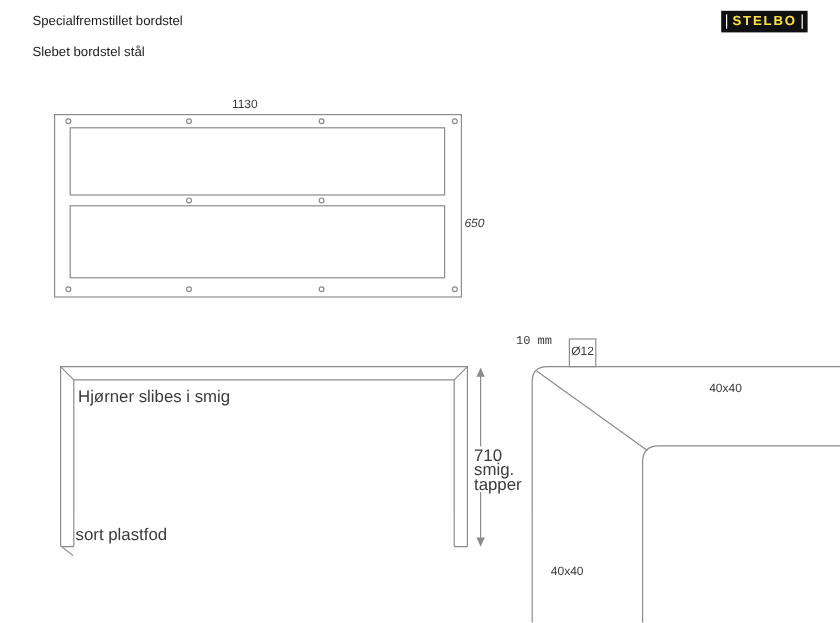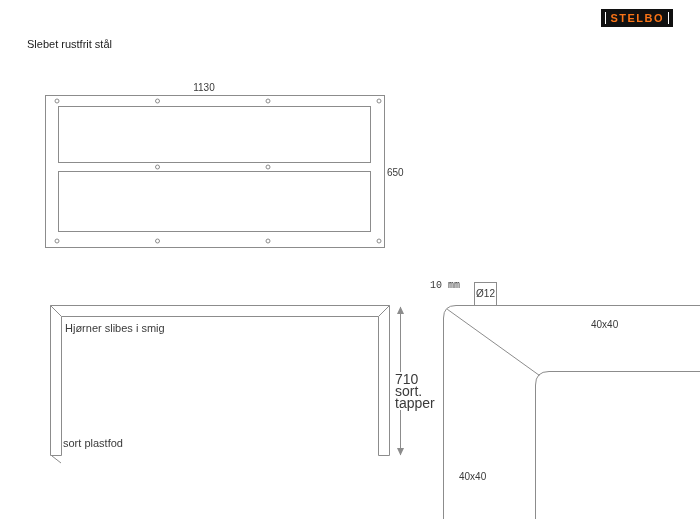--- a/index.html
+++ b/index.html
@@ -12,41 +12,41 @@
   }
   .drawing-svg { position:absolute; left:0; top:0; }
   .hdr-title, .hdr-sub {
     position:absolute; left:27px;
     font-size:11px; color:#1c1c1c; white-space:nowrap;
   }
   .hdr-title { top:12px; }
   .hdr-sub   { top:38px; }
   .logo {
     position:absolute; top:9px; right:27px;
-    background:#101010; color:#f97316;
+    background:#101010; color:#fde047;
     height:18px; line-height:18px;
     padding:0 4px;
     display:flex; align-items:center;
   }
   .logo-text {
     font-size:11px; font-weight:bold; letter-spacing:1.5px;
     border-left:1px solid #ffffff; border-right:1px solid #ffffff;
     padding:0 4px; line-height:12px;
   }
   .lbl {
     position:absolute;
     font-size:10px; color:#3a3a3a; white-space:nowrap;
   }
   .lbl-center { text-align:center; }
   .dim-block {
     position:absolute; left:393px; top:372px;
     background:#ffffff; padding:1px 2px;
     font-size:14px; color:#3a3a3a; line-height:12px;
   }
-  .note { font-size:11px; }
+  .note { font-size:14px; }
 </style>
 </head>
 <body>
 
 <div class="canvas">
 
   <svg class="drawing-svg" width="700" height="519" viewBox="0 0 700 519">
 
     <g stroke="#8c8c8c" stroke-width="1" fill="none">
       <rect x="45.5" y="95.5" width="339" height="152"></rect>
@@ -83,32 +83,33 @@
     </g>
 
     <g stroke="#8c8c8c" stroke-width="1" fill="none">
       <path d="M 700 305.5 L 456 305.5 Q 443.5 305.5 443.5 318 L 443.5 519"></path>
       <path d="M 700 371.5 L 549 371.5 Q 535.5 371.5 535.5 385 L 535.5 519"></path>
       <path d="M 447.2 309.2 L 539.5 375.5"></path>
       <rect x="474.5" y="282.5" width="22" height="23"></rect>
     </g>
   </svg>
 
-  <div class="hdr-sub">Slebet rustfrit stål</div>
+  <div class="hdr-title">Specialfremstillet bordstel</div>
+  <div class="hdr-sub">Slebet bordstel stål</div>
   <div class="logo">
     <span class="logo-text">STELBO</span>
   </div>
 
   <div class="lbl lbl-center" style="left:184px; top:82px; width:40px;">1130</div>
-  <div class="lbl" style="left:387px; top:167px;">650</div>
+  <div class="lbl" style="left:387px; top:181px;font-style:italic;">650</div>
 
   <div class="lbl note" style="left:65px; top:322px;">Hjørner slibes i smig</div>
   <div class="dim-block">
     <div>710</div>
-    <div>sort.</div>
+    <div>smig.</div>
     <div>tapper</div>
   </div>
   <div class="lbl note" style="left:63px; top:437px;">sort plastfod</div>
 
   <div class="lbl" style="left:430px; top:280px;font-family:Liberation Mono, monospace;">10 mm</div>
   <div class="lbl lbl-center" style="left:474px; top:288px; width:23px; font-size:10px;">Ø12</div>
   <div class="lbl" style="left:591px; top:319px;">40x40</div>
   <div class="lbl" style="left:459px; top:471px;">40x40</div>
 
 </div>

